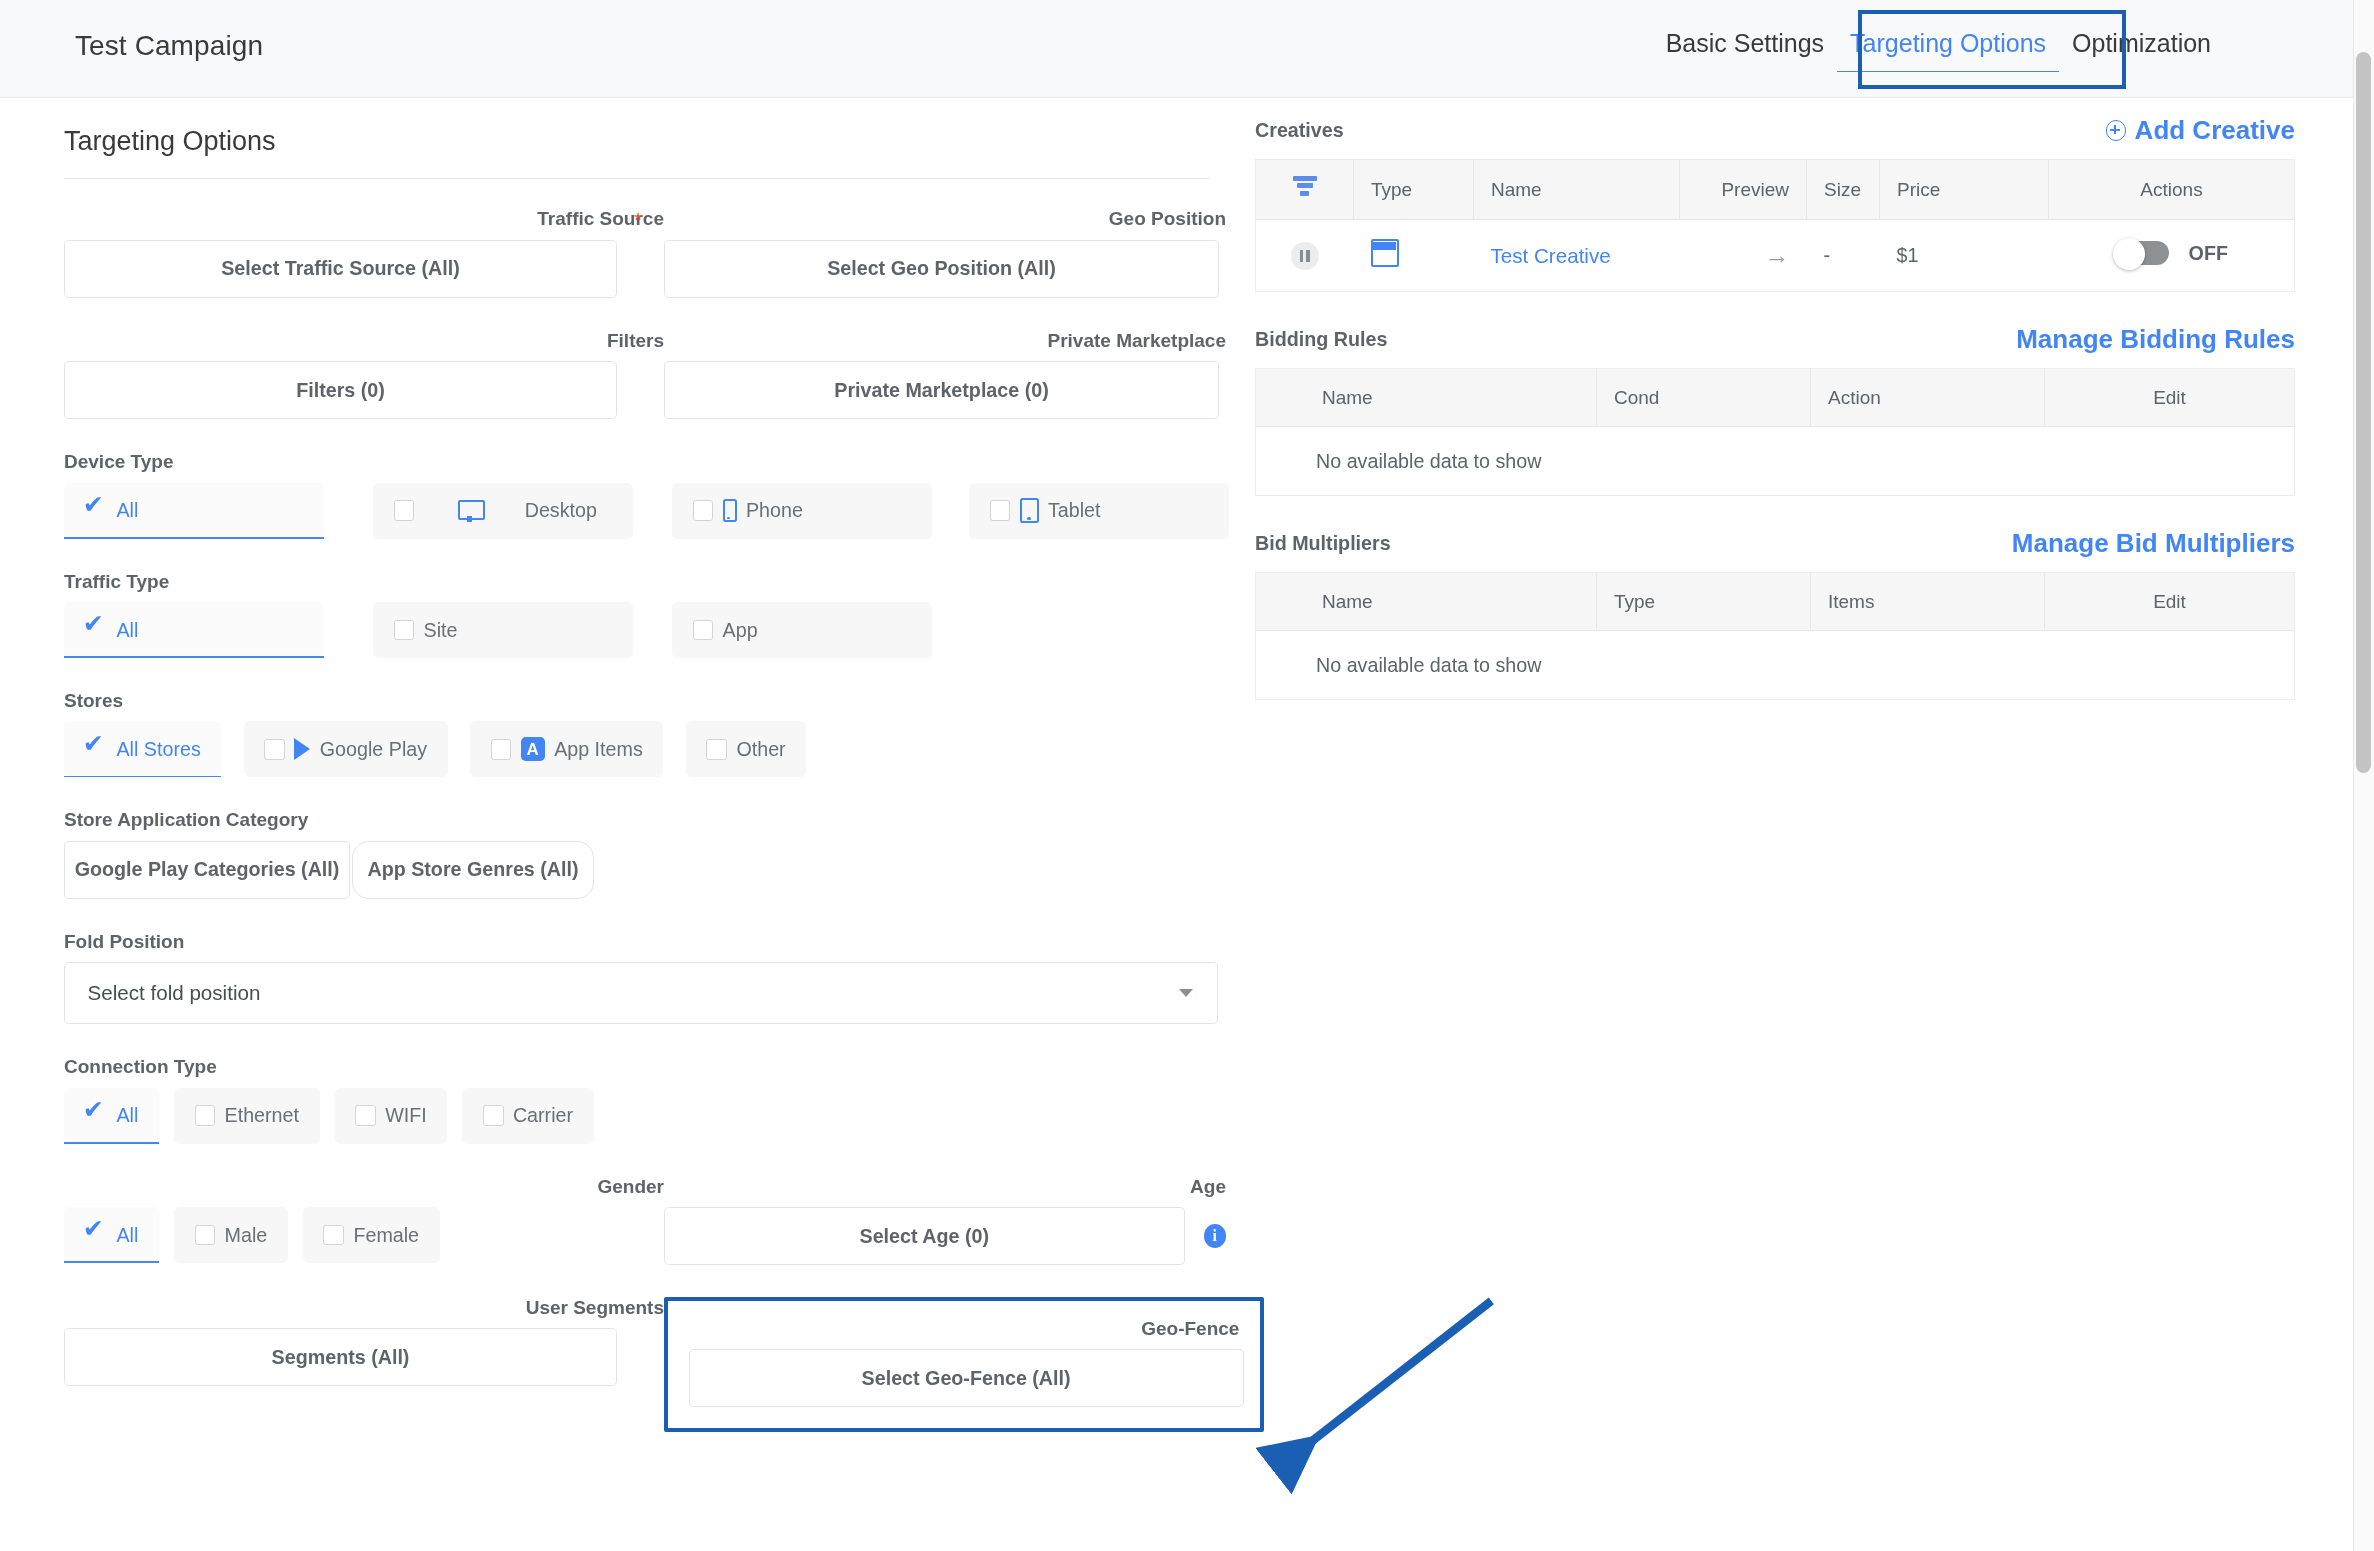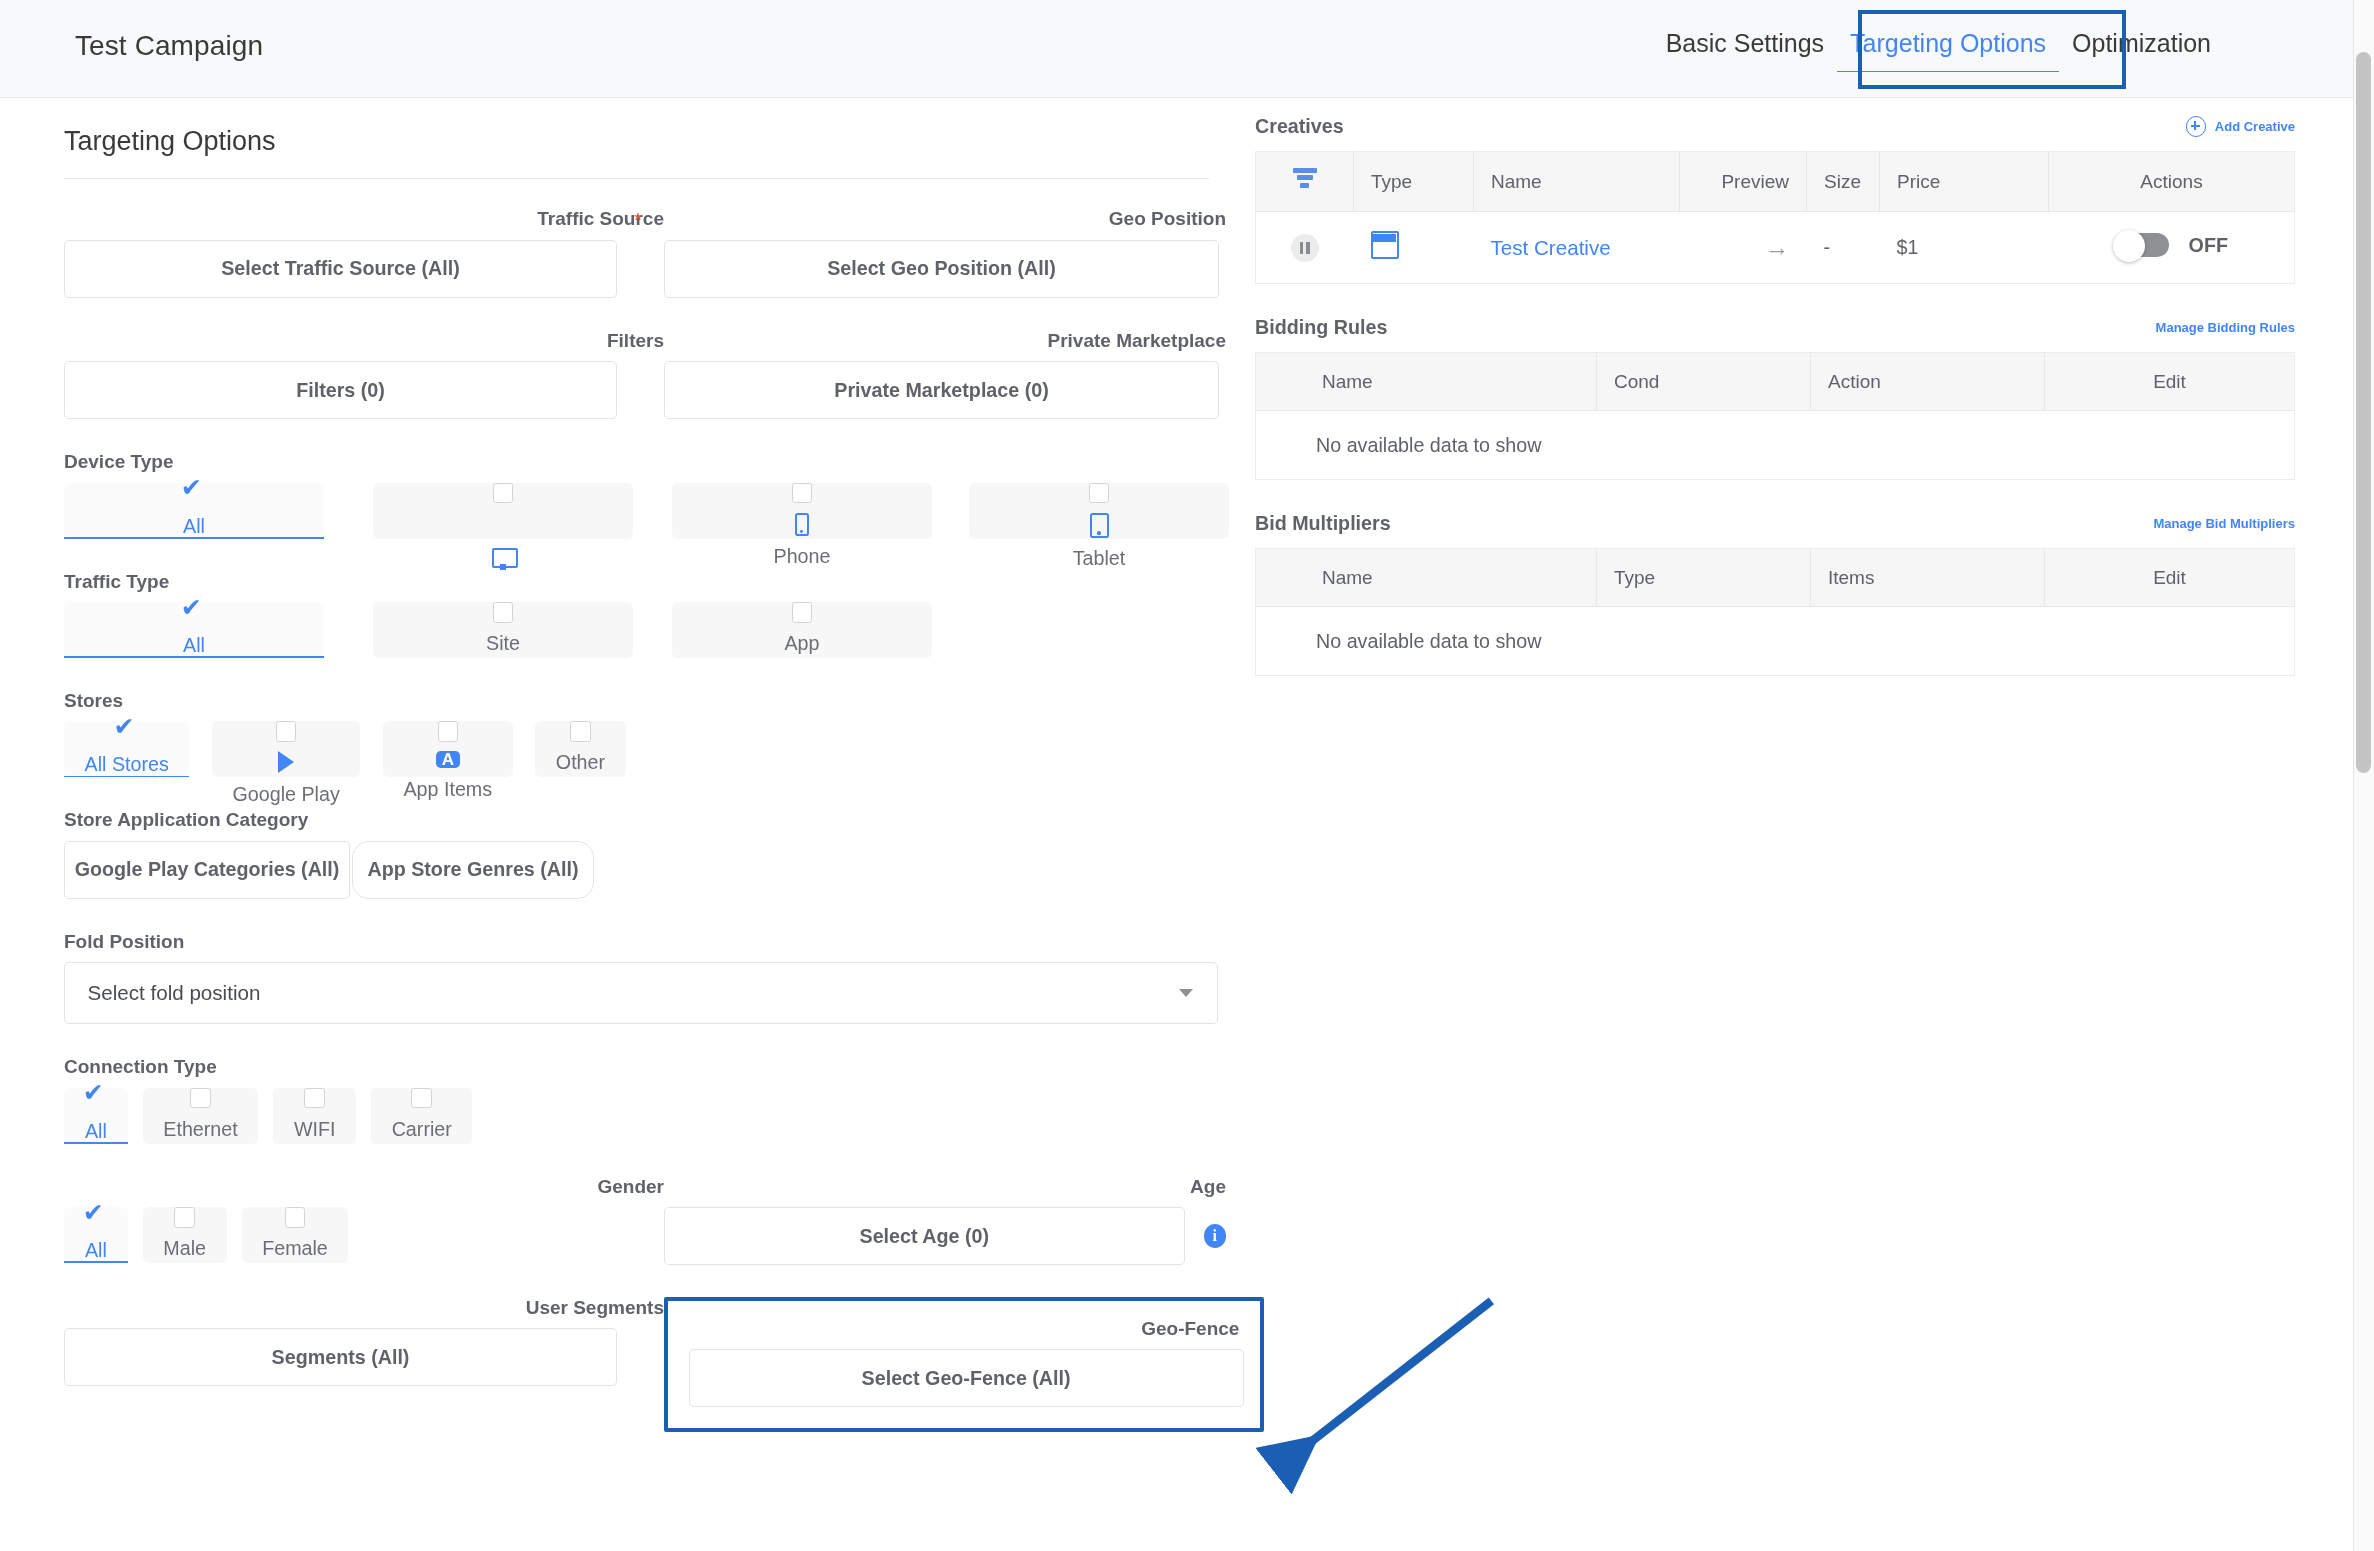--- a/index.html
+++ b/index.html
@@ -69,21 +69,20 @@
 
   .group { margin-bottom: 32px; }
 
   
   .chips { display: flex; align-items: flex-start; }
   .chip {
     height: 56px; border-radius: 5.6px; background: #f7f7f8;
     display: inline-flex; align-items: center; gap: 9.4px;
     padding: 0 20.6px; font-size: 19.7px; color: #6b6f73; cursor: pointer;
     position: relative;
-    flex-direction: column;
   }
   .chip.active { background: #fbfbfc; color: #4285f4; }
   .chip.active::after {
     content: ""; position: absolute; left: 0; right: 0; bottom: 0;
     height: 1.9px; background: #4285f4;
   }
   .cbox {
     width: 20.6px; height: 20.6px; border: 1.9px solid #d2d4d7;
     border-radius: 2.8px; background: #fff; display: inline-block;
     flex: 0 0 auto;
@@ -146,21 +145,21 @@
     position: relative; border: 4.7px solid #1a5fb4; border-radius: 1.9px;
     padding: 17px 20.6px 20.6px 20.6px; width: 600px;
   }
 
   
   .sec-head {
     display: flex; align-items: center; justify-content: space-between;
     margin-bottom: 13px;
   }
   .sec-title { font-size: 19.7px; color: #5f6368; font-weight: bold; }
-  .sec-link { font-size: 13px; color: #4285f4; font-weight: bold; cursor: pointer;
+  .sec-link { font-size: 26px; color: #4285f4; font-weight: bold; cursor: pointer;
     display: inline-flex; align-items: center; gap: 8.4px; }
   .plus-circle {
     width: 20.6px; height: 20.6px; border: 1.9px solid #4285f4; border-radius: 50%;
     position: relative; display: inline-block;
   }
   .plus-circle::before, .plus-circle::after {
     content: ""; position: absolute; background: #4285f4;
   }
   .plus-circle::before { left: 3.7px; top: 7.5px; width: 9.4px; height: 1.9px; }
   .plus-circle::after { left: 7.5px; top: 3.7px; width: 1.9px; height: 9.4px; }

